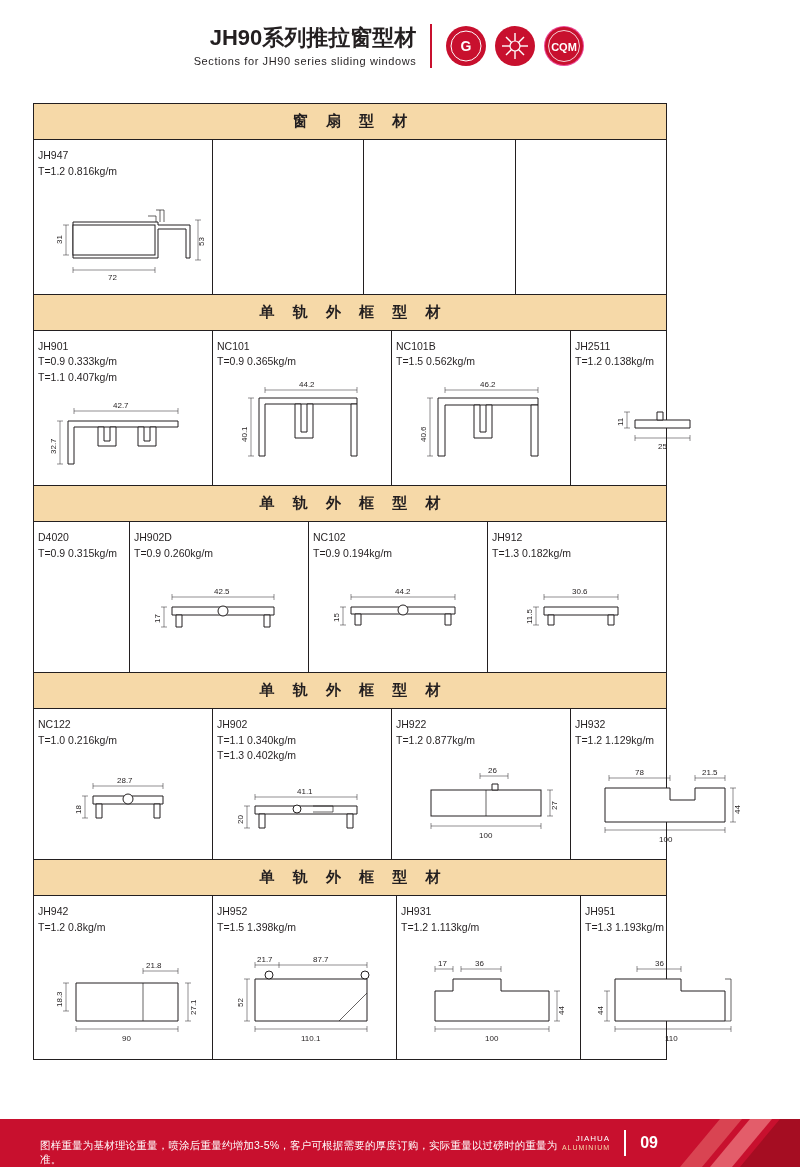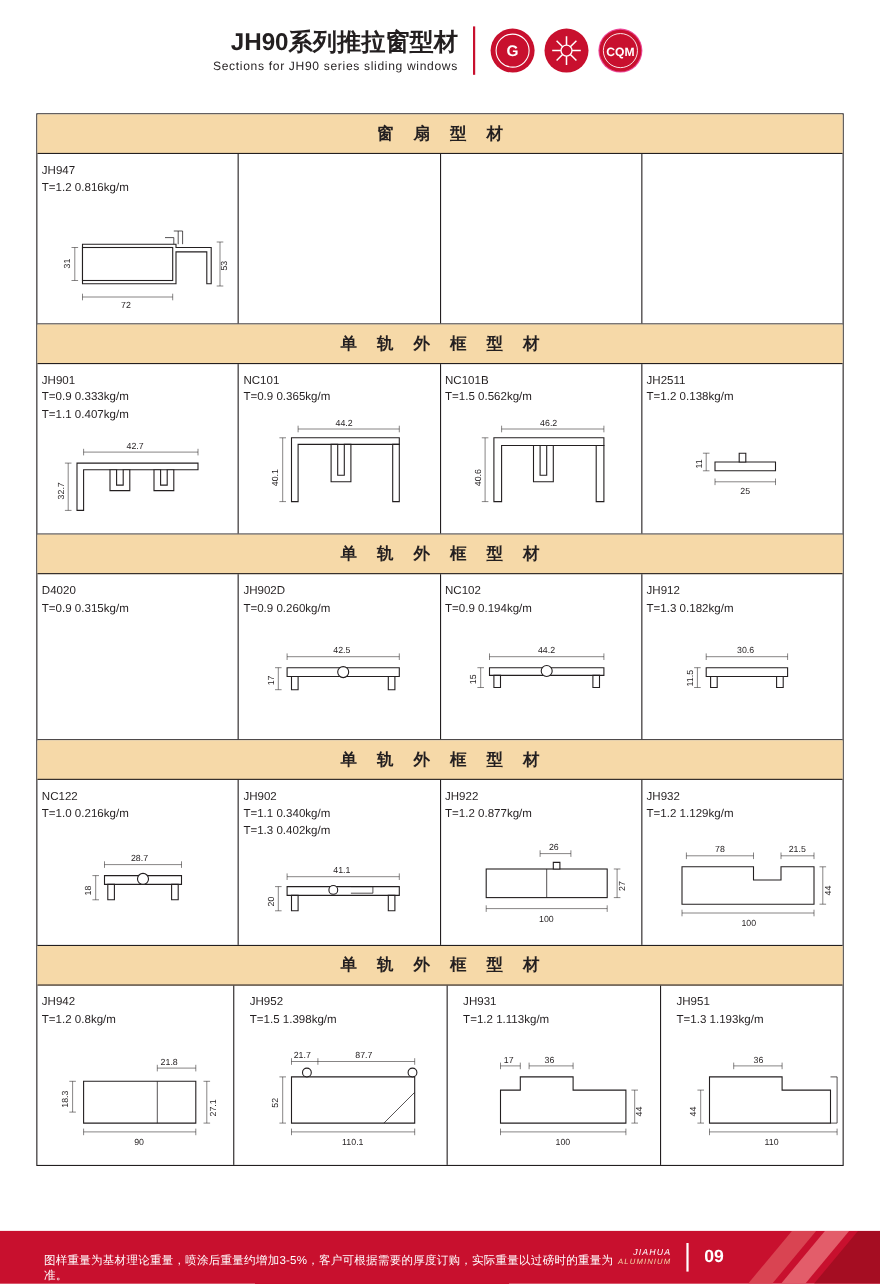--- a/index.html
+++ b/index.html
@@ -32,30 +32,30 @@
     width:40px;height:40px;border-radius:50%;
     display:flex;align-items:center;justify-content:center;
     font-size:9px;font-weight:bold;color:#ffffff;
     background:#c8102e;letter-spacing:0px;
   }
   .logo.l2{background:#c8102e;}
   .logo.l3{background:#ec4899;font-size:11px;}
   .logo svg{display:block;}
   
   .sheet{
-    position:absolute;left:33px;top:103px;width:734px;
+    position:absolute;left:33px;top:103px;width:634px;
     border:1px solid #231f20;box-sizing:border-box;
   }
   .band{
     background:#f6d9a8;border-bottom:1px solid #231f20;
     text-align:center;font-size:15px;font-weight:bold;
     letter-spacing:7px;padding:8px 0 8px 7px;color:#231f20;
   }
   .row{display:flex;border-bottom:1px solid #231f20;}
-  .row:last-child{border-bottom:none;gap:10px;}
+  .row:last-child{border-bottom:none;}
   .cell{
     flex:1 1 0;border-right:1px solid #231f20;
     box-sizing:border-box;position:relative;
     min-height:150px;padding:8px 4px 4px;
   }
   .cell:last-child{border-right:none;}
   .cap{
     text-align:left;font-size:10.5px;line-height:1.5;color:#231f20;
   }
   .figwrap{
@@ -72,21 +72,21 @@
     background:#c8102e;display:flex;align-items:flex-end;
   }
   .footer-note{
     color:#ffffff;font-size:10.5px;padding-left:40px;letter-spacing:.2px;
     flex:1;
   }
   .footer-brand{
     display:flex;align-items:center;gap:8px;padding-right:0;
     position:relative;height:48px;
   }
-  .brand-txt{text-align:right;line-height:1.15;font-style:italic;}
+  .brand-txt{text-align:right;line-height:1.15;}
   .brand-cn{color:#ffffff;font-size:8px;letter-spacing:1px;}
   .brand-en{color:#f6d9a8;font-size:7px;letter-spacing:1px;}
   .pagebar{width:2px;height:26px;background:#ffffff;margin:0 6px;}
   .pageno{color:#ffffff;font-size:16px;font-weight:bold;}
   .swoosh{
     width:120px;height:48px;margin-left:14px;position:relative;overflow:hidden;
   }
 </style>
 </head>
 <body>

